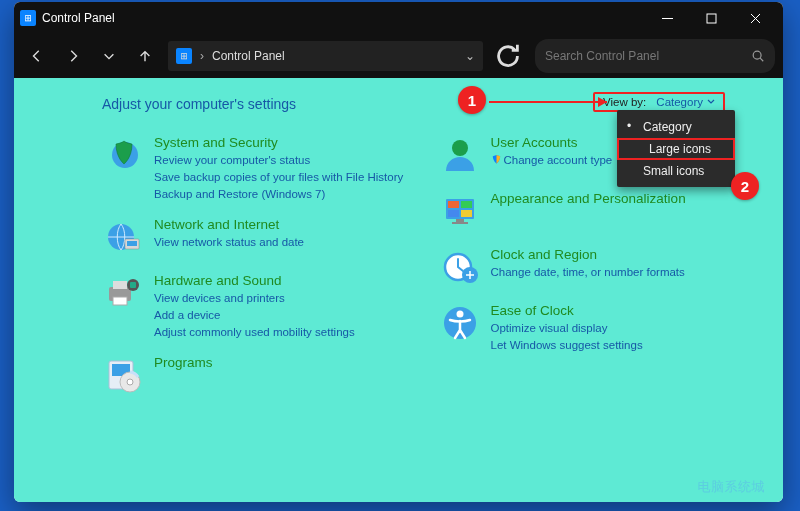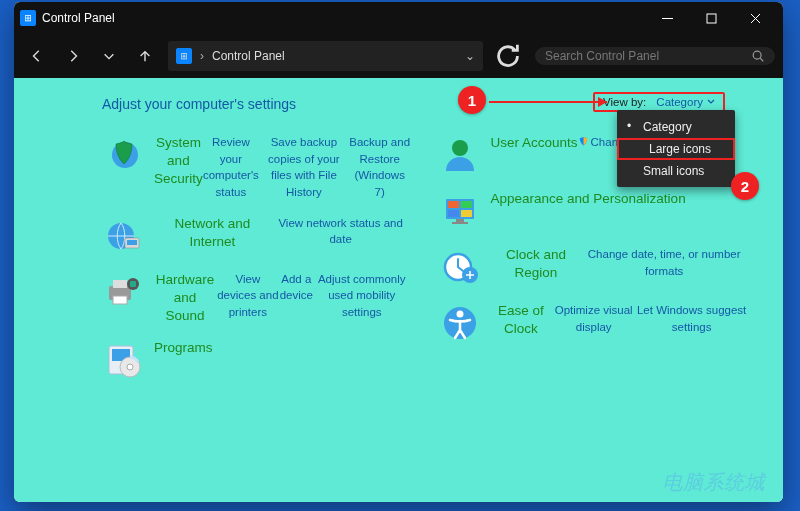--- a/index.html
+++ b/index.html
@@ -16,21 +16,21 @@
 
 .toolbar { height: 44px; background: #111; display: flex; align-items: center; padding: 0 8px; gap: 6px; }
 .nav-btn { width: 30px; height: 30px; display: flex; align-items: center; justify-content: center; color: #ddd; }
 .nav-btn svg { width: 14px; height: 14px; }
 .address { flex: 0 0 315px; height: 30px; background: #222; border-radius: 3px; display: flex; align-items: center; padding: 0 8px; color: #ddd; font-size: 12px; gap: 6px; margin-left: 2px; }
 .address .ab-icon { width: 16px; height: 16px; background: #0a84ff; border-radius: 2px; display:flex;align-items:center;justify-content:center;font-size:9px;}
 .address .chev { margin: 0 2px; color:#aaa; }
 .address .spacer2 { flex: 1; }
 .address .chev-down{color:#bbb;}
 .refresh-btn { width: 30px; height: 30px; display: flex; align-items: center; justify-content: center; color: #ddd; margin-left:4px;}
-.search { flex: 1; height: 18px; background: #222; border-radius: 13px; display: flex; align-items: center; padding: 0 10px; color: #777; font-size: 12px; margin-left:6px;}
+.search { flex: 1; height: 34px; background: #222; border-radius: 13px; display: flex; align-items: center; padding: 0 10px; color: #777; font-size: 12px; margin-left:6px;}
 .search .sp { flex: 1; }
 .search svg { width:14px;height:14px;color:#999;}
 
 .content { position: absolute; top: 76px; left: 0; right: 0; bottom: 0; background: #5eead4; padding: 18px 36px 8px 88px; color: #333; }
 .heading { color: #1658a6; font-size: 14px; font-weight: 400; margin-bottom: 22px; }
 
 .viewby-row { position: absolute; top: 90px; right: 58px; display: flex; align-items: center; gap: 8px; font-size: 11.5px; }
 .viewby-box { display:flex; align-items:center; gap:10px; padding: 2px 8px; border:2px solid #e22; border-radius:2px; }
 .viewby-label { color:#222; }
 .viewby-value { color:#1658a6; display:flex;align-items:center;gap:4px;}
@@ -39,32 +39,32 @@
 .dropdown { position:absolute; top:108px; right:48px; width:118px; background:#2b2b2b; border-radius:2px; padding:6px 0 5px 0; color:#eee; font-size:12px; box-shadow:0 4px 10px rgba(0,0,0,.4);}
 .dd-item { padding:4px 12px 4px 26px; position:relative;}
 .dd-item.selected::before{content:"•";position:absolute;left:10px;top:3px;color:#eee;}
 .dd-item.hl { outline:2px solid #e22; outline-offset:-2px;padding-left:32px; }
 
 .cols { display:flex; gap: 28px; margin-top: 8px;}
 .col { flex:1; display:flex; flex-direction:column; gap:14px;}
 .cat { display:flex; gap:10px; }
 .cat-icon { width:42px; height:42px; flex-shrink:0; display:flex; align-items:center; justify-content:center;}
 .cat-icon svg{width:40px;height:40px;}
-.cat-body { display:flex; flex-direction:row;text-align:center; }
+.cat-body { display:flex; flex-direction:column; }
 .cat-title { color:#208a20; font-size:13.5px; font-weight:400; line-height:1.35;}
 .cat-link { color:#1658a6; font-size:11.5px; line-height:1.45;}
 .cat-link .shield{display:inline-block;width:11px;height:11px;vertical-align:-1px;margin-right:2px;}
 
 .arrow-anno { position:absolute; top:91px; left:455px; color:#e22; }
 .arrow-anno svg{ width:150px; height:18px;}
 .num-badge { position:absolute; width:28px; height:28px; background:#e22; border-radius:50%; color:#fff; font-weight:600; display:flex;align-items:center;justify-content:center; font-size:15px; box-shadow:0 1px 3px rgba(0,0,0,.3);}
 .num1 { top:84px; left:444px;}
 .num2 { top:170px; right:24px;}
 
-.watermark { position:absolute; bottom:6px; right:18px; font-size:20px; color:rgba(90,170,240,.45); font-style:italic; letter-spacing:0.5px; pointer-events:none;margin-left:25px;}
+.watermark { position:absolute; bottom:6px; right:18px; font-size:13px; color:rgba(90,170,240,.45); letter-spacing:0.5px; pointer-events:none;margin-left:25px;}
 </style>
 </head>
 <body>
 
 <div class="window">
 
   <div class="titlebar">
     <div class="app-icon">⊞</div>
     <div class="title">Control Panel</div>
     <div class="spacer"></div>

